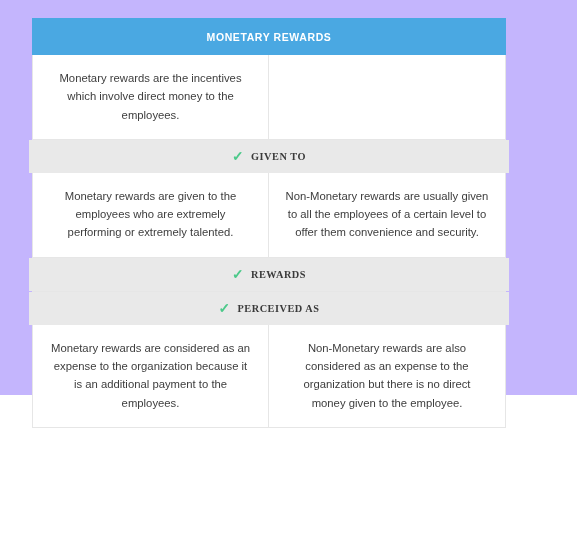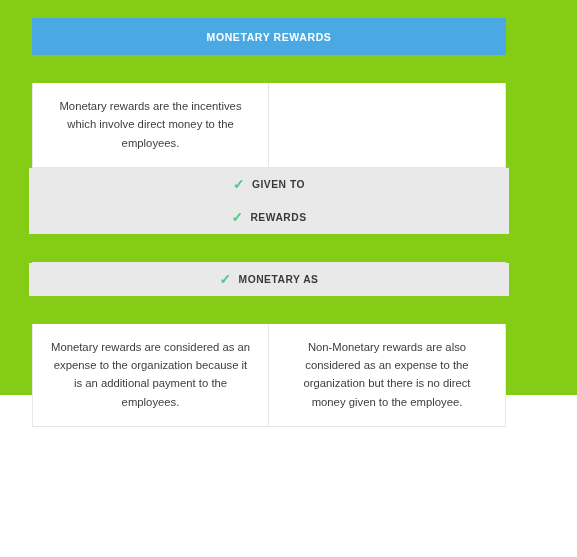--- a/index.html
+++ b/index.html
@@ -11,21 +11,21 @@
     height: 557px;
     background: #ffffff;
     font-family: "Liberation Sans", sans-serif;
     overflow: hidden;
   }
 
   .page {
     position: relative;
     width: 577px;
     height: 395px;
-    background: #84cc16;
+    background: #c4b5fd;
     box-sizing: border-box;
   }
 
   .table-wrap {
     position: absolute;
     left: 32px;
     top: 18px;
     width: 474px;
   }
 
@@ -49,21 +49,20 @@
   }
 
   
   .trow {
     display: flex;
     background: #ffffff;
     border-left: 1px solid #e6e6e6;
     border-right: 1px solid #e6e6e6;
     border-bottom: 1px solid #e6e6e6;
     box-sizing: border-box;
-    margin-top: 28px;
   }
   .tcell {
     flex: 0 0 50%;
     width: 50%;
     box-sizing: border-box;
     padding: 14px 16px 15px 16px;
     font-size: 11.3px;
     line-height: 1.62;
     color: #3d3d3d;
     text-align: center;
@@ -95,20 +94,21 @@
     line-height: 13px;
     color: #4cc98a;
     font-size: 14px;
     font-weight: bold;
   }
   .divider-label {
     font-size: 10.3px;
     font-weight: bold;
     color: #3a3a3a;
     letter-spacing: 0.5px;
+    font-family: Liberation Serif, serif;
   }
 </style>
 </head>
 <body>
 
 <div class="page">
   <div class="table-wrap">
 
     <div class="thead">
       <div class="th">
@@ -119,34 +119,38 @@
     <div class="trow">
       <div class="tcell left">Monetary rewards are the incentives which involve direct money to the employees.</div>
     </div>
 
     <div class="divider">
       <div class="divider-inner">
         <span class="check-icon">✓</span>
         <span class="divider-label">GIVEN TO</span>
       </div>
     </div>
+    <div class="trow">
+      <div class="tcell left">Monetary rewards are given to the employees who are extremely performing or extremely talented.</div>
+      <div class="tcell right">Non-Monetary rewards are usually given to all the employees of a certain level to offer them convenience and security.</div>
+    </div>
 
     <div class="divider">
       <div class="divider-inner">
         <span class="check-icon">✓</span>
         <span class="divider-label">REWARDS</span>
       </div>
     </div>
     <div class="trow">
     </div>
 
     <div class="divider">
       <div class="divider-inner">
         <span class="check-icon">✓</span>
-        <span class="divider-label">MONETARY AS</span>
+        <span class="divider-label">PERCEIVED AS</span>
       </div>
     </div>
     <div class="trow">
       <div class="tcell left">Monetary rewards are considered as an expense to the organization because it is an additional payment to the employees.</div>
       <div class="tcell right">Non-Monetary rewards are also considered as an expense to the organization but there is no direct money given to the employee.</div>
     </div>
 
   </div>
 </div>
 

